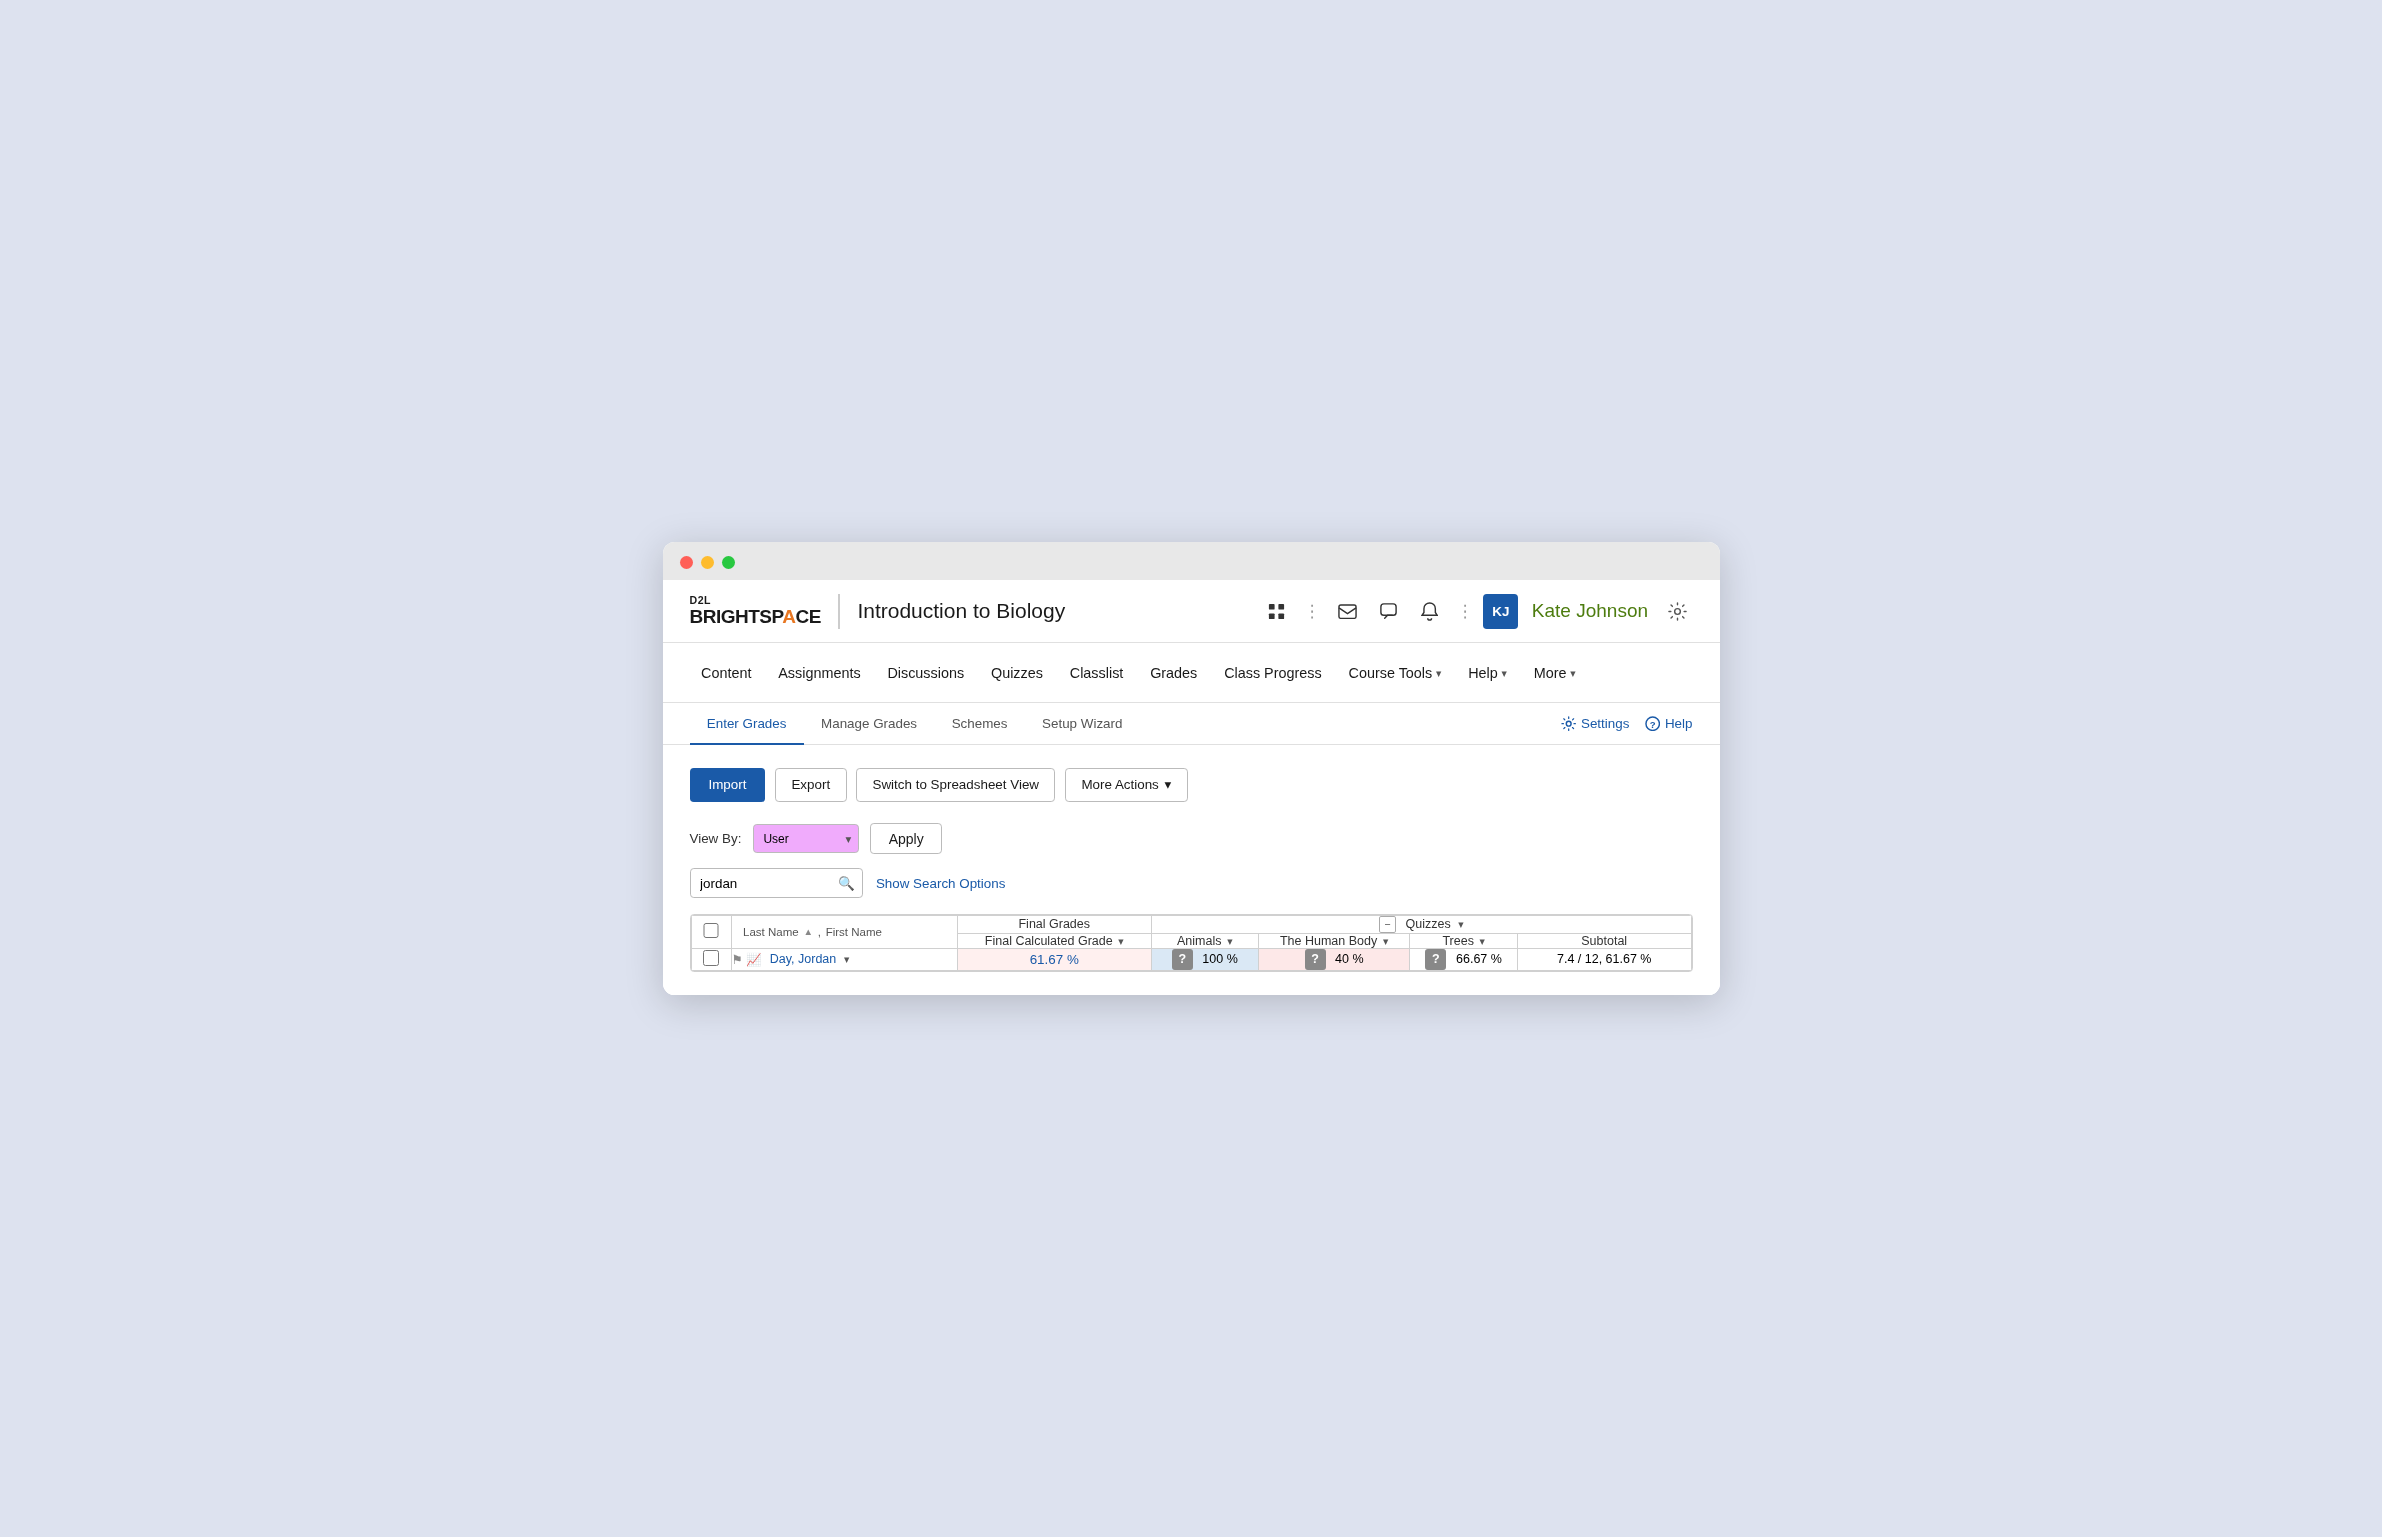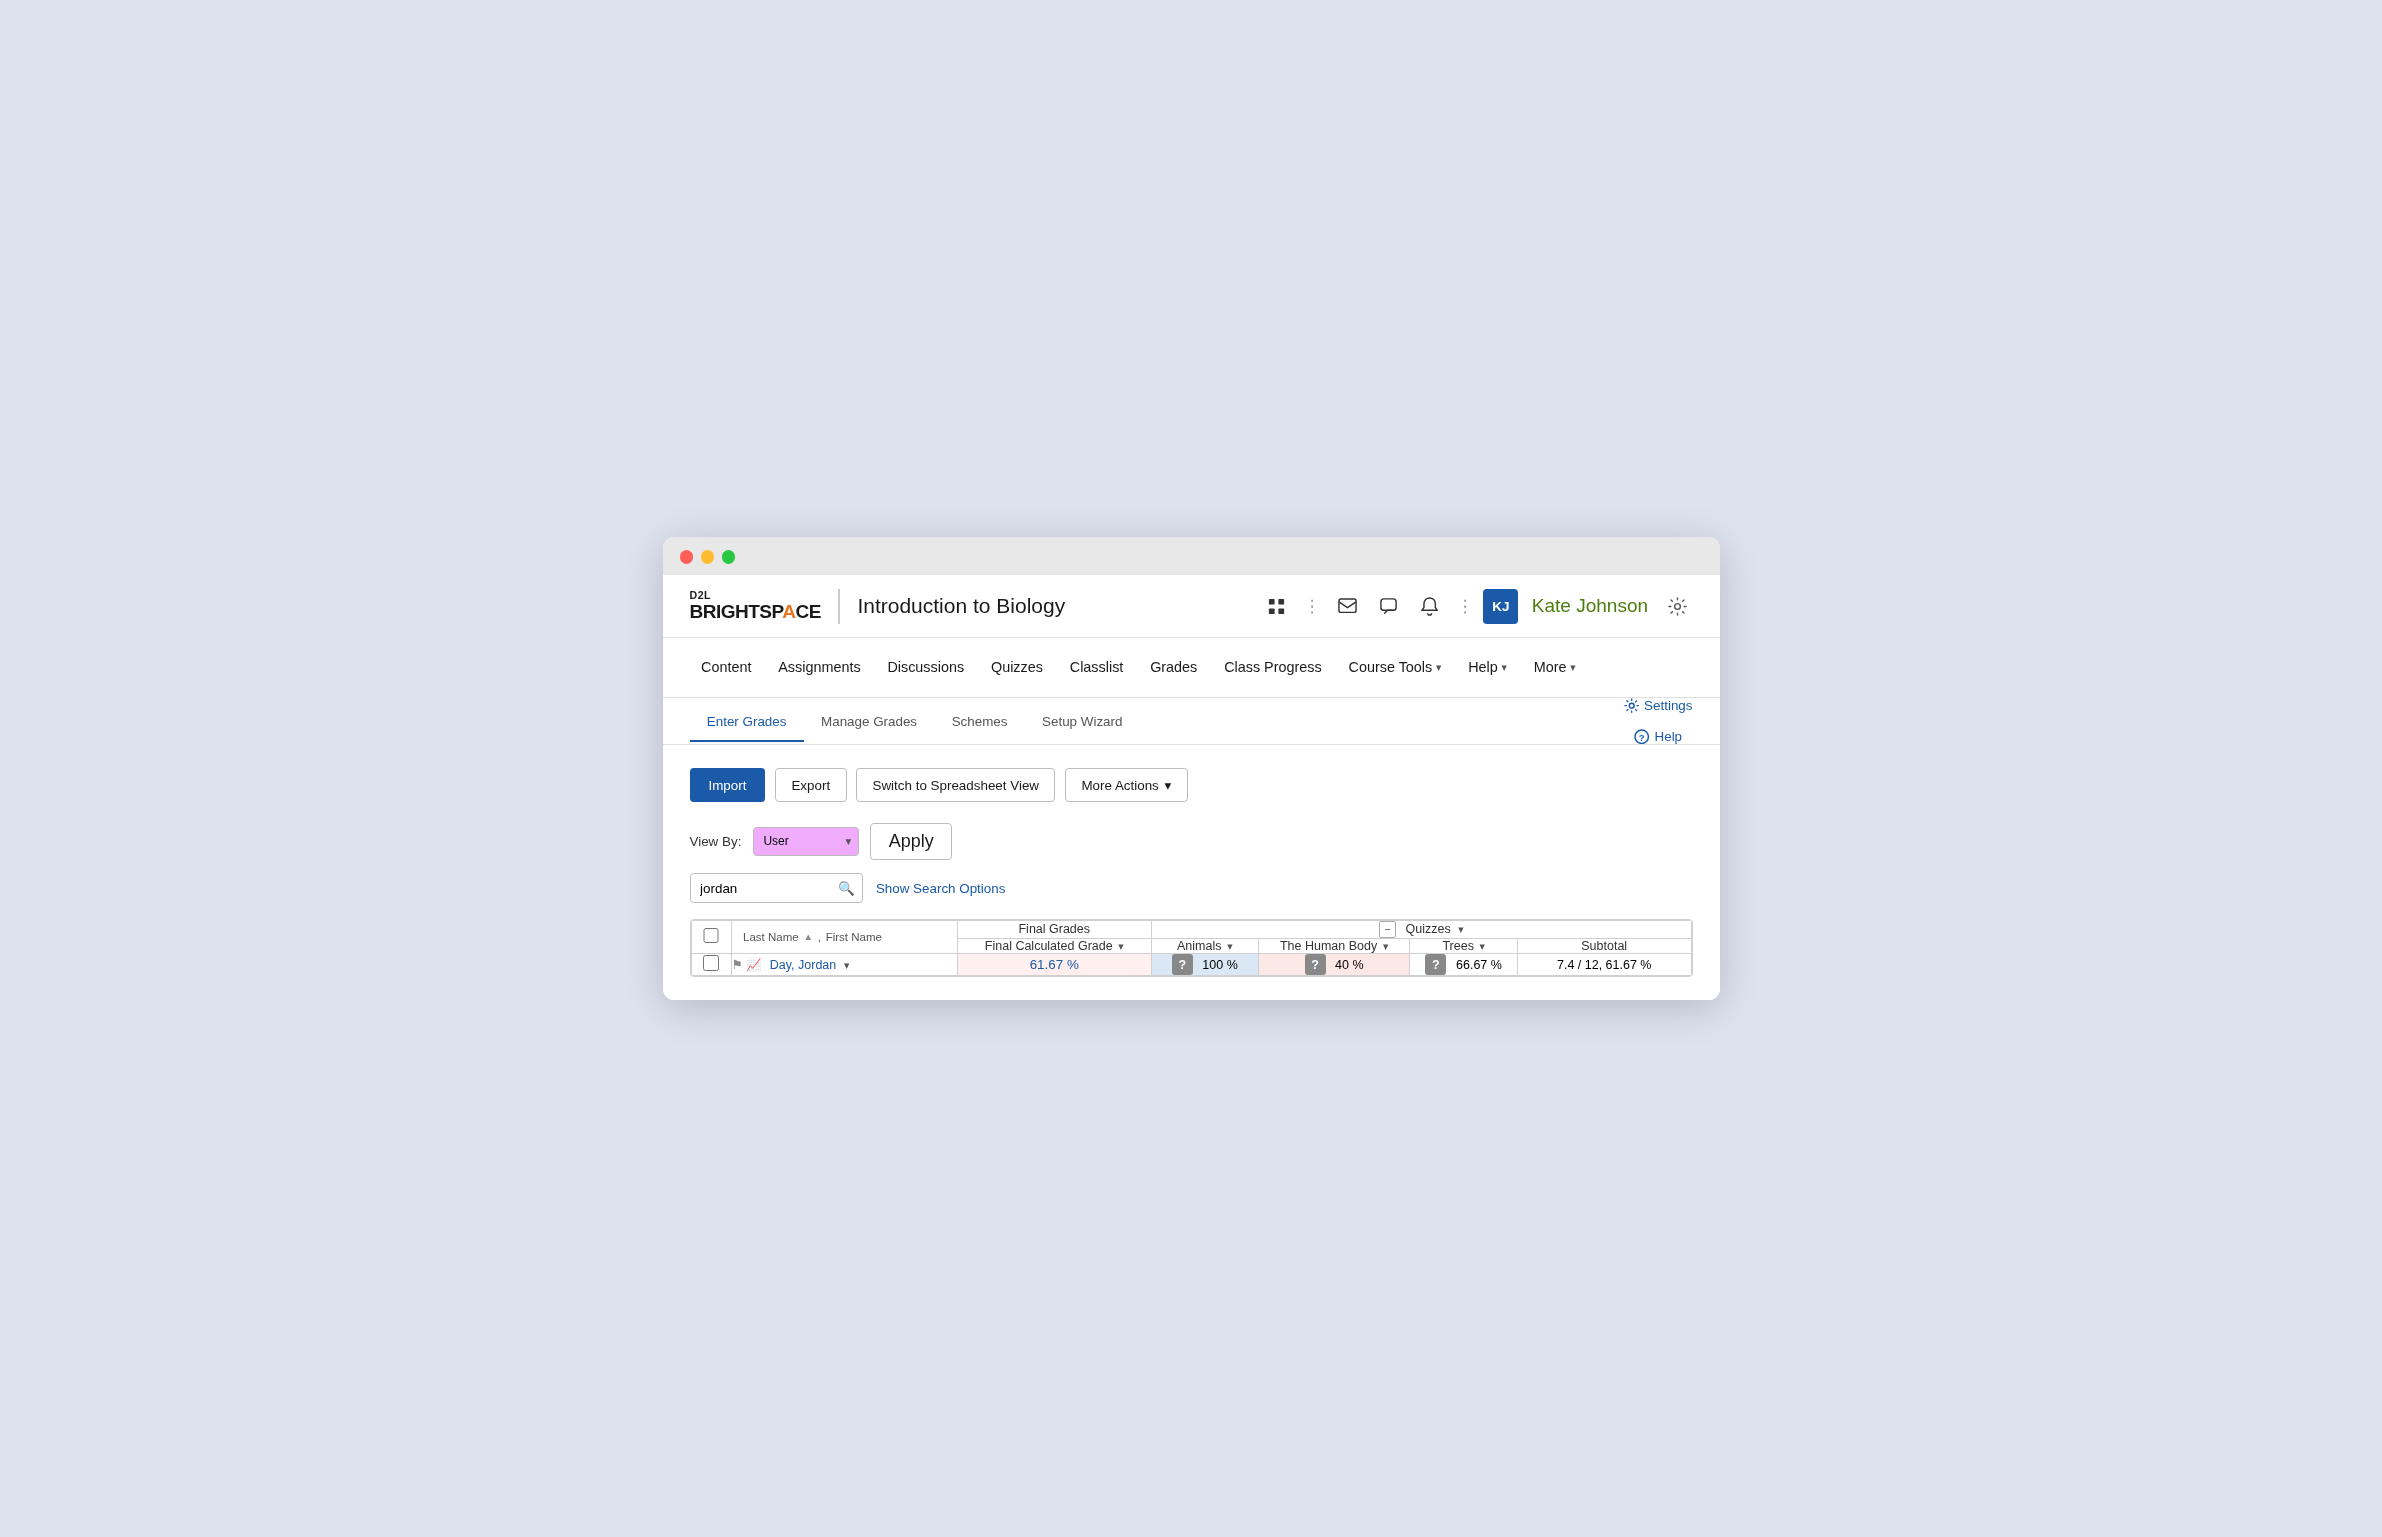--- a/index.html
+++ b/index.html
@@ -163,23 +163,22 @@
       margin-bottom: -1px;
     }
     .sub-tab.active {
       color: #1a5aa8;
       border-bottom-color: #1a5aa8;
       font-weight: 500;
     }
     .sub-tab-actions {
       margin-left: auto;
       display: flex;
-      align-items: center;
+      align-items: flex-start;
       gap: 15.4px;
-      flex-direction: column;
     }
     .sub-tab-action {
       display: flex;
       align-items: center;
       gap: 4.8px;
       font-size: 13.4px;
       color: #1a5aa8;
       cursor: pointer;
     }
     .sub-tab-action svg { color: #1a5aa8; }
@@ -252,21 +251,21 @@
       pointer-events: none;
       font-size: 11.5px;
       color: #555;
     }
     .btn-apply {
       background: #fff;
       color: #1a1a1a;
       border: 1px solid #bbb;
       padding: 6.7px 17.3px;
       border-radius: 3.8px;
-      font-size: 18px;
+      font-size: 14px;
       cursor: pointer;
     }
     
     .search-row {
       display: flex;
       align-items: center;
       gap: 13.4px;
       margin-bottom: 15.4px;
     }
     .search-input-wrapper {

